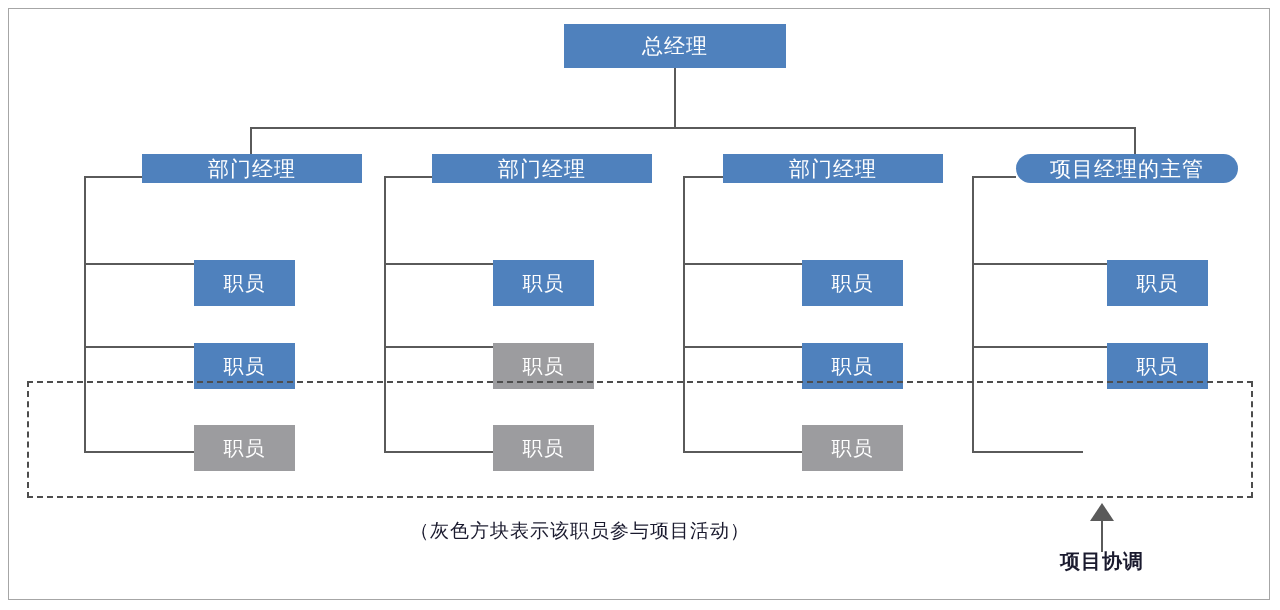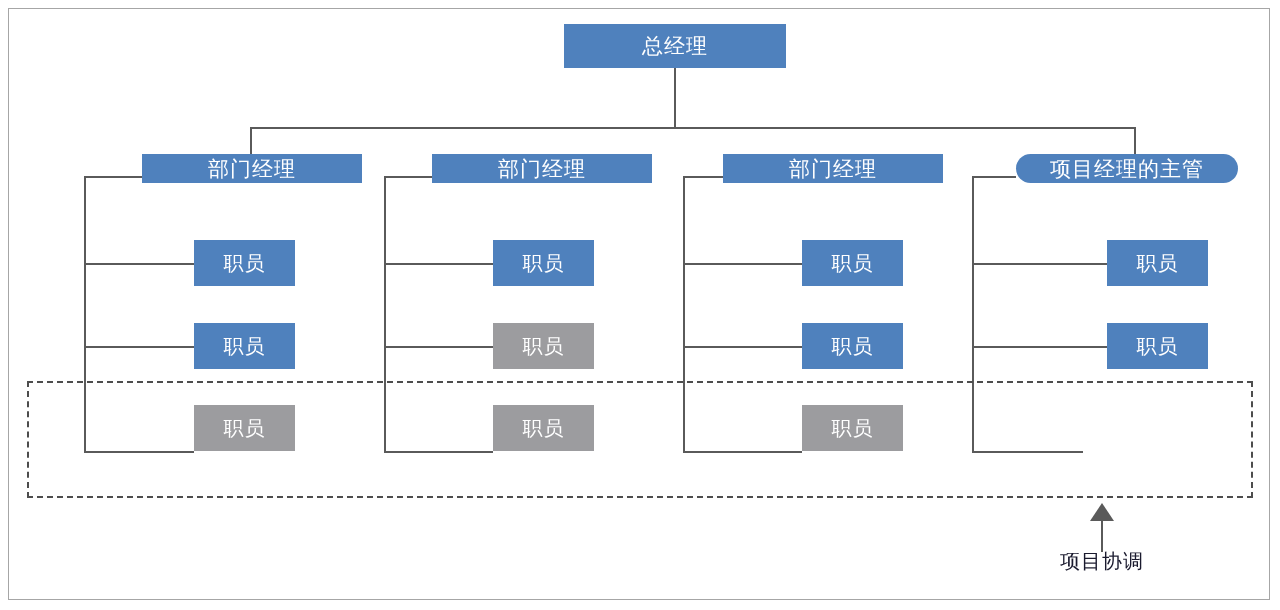--- a/index.html
+++ b/index.html
@@ -12,42 +12,42 @@
          border:1.5px solid #a6a6a6;box-sizing:border-box;}
 
   
   .node{position:absolute;box-sizing:border-box;display:flex;
         align-items:center;justify-content:center;
         color:#ffffff;letter-spacing:1px;white-space:nowrap;}
   .node.blue{background:#4f81bd;}
   .node.gray{background:#9c9c9f;}
   .node.mgr{height:29px;font-size:21px;}
   .node.top{height:44px;font-size:21px;}
-  .node.staff{height:46px;font-size:20px;}
+  .node.staff{height:46px;font-size:20px;margin-top:20px;}
 
   
   .ln{position:absolute;background:#5a5a5a;}
   .lnv{width:2px;}
   .lnh{height:2px;}
 
   
   .dashzone{position:absolute;left:27px;top:381px;width:1226px;height:117px;
             border:2.5px dashed #4d4d4d;box-sizing:border-box;}
 
   
   .caption{position:absolute;left:0;top:518px;width:1160px;text-align:center;
            font-size:19px;color:#1a1a2e;letter-spacing:1px;}
 
   
   .arrowline{position:absolute;left:1101px;top:516px;width:2px;height:36px;background:#5a5a5a;}
   .arrowhead{position:absolute;left:1090px;top:503px;width:0;height:0;
              border-left:12px solid transparent;border-right:12px solid transparent;
              border-bottom:18px solid #5a5a5a;}
   .arrowlabel{position:absolute;left:1030px;top:548px;width:144px;text-align:center;
-              font-size:20px;color:#1a1a2e;letter-spacing:1px;}
+              font-size:20px;color:#1a1a2e;letter-spacing:1px;font-weight:bold;}
 </style>
 </head>
 <body>
 
 <div id="stage">
 
   <div class="frame"></div>
 
   <div class="node blue top" style="left:564px;top:24px;width:222px;">总经理</div>
 
@@ -104,18 +104,19 @@
   <div class="ln lnh" style="left:972px;top:263px;width:135px;"></div>
   <div class="node blue staff" style="left:1107px;top:240px;width:101px;">职员</div>
 
   <div class="ln lnh" style="left:972px;top:346px;width:135px;"></div>
   <div class="node blue staff" style="left:1107px;top:323px;width:101px;">职员</div>
 
   <div class="ln lnh" style="left:972px;top:451px;width:111px;"></div>
 
   <div class="dashzone"></div>
 
+  <div class="caption">（灰色方块表示该职员参与项目活动）</div>
 
   <div class="arrowhead"></div>
   <div class="arrowline"></div>
   <div class="arrowlabel">项目协调</div>
 
 </div>
 
 </body></html>

